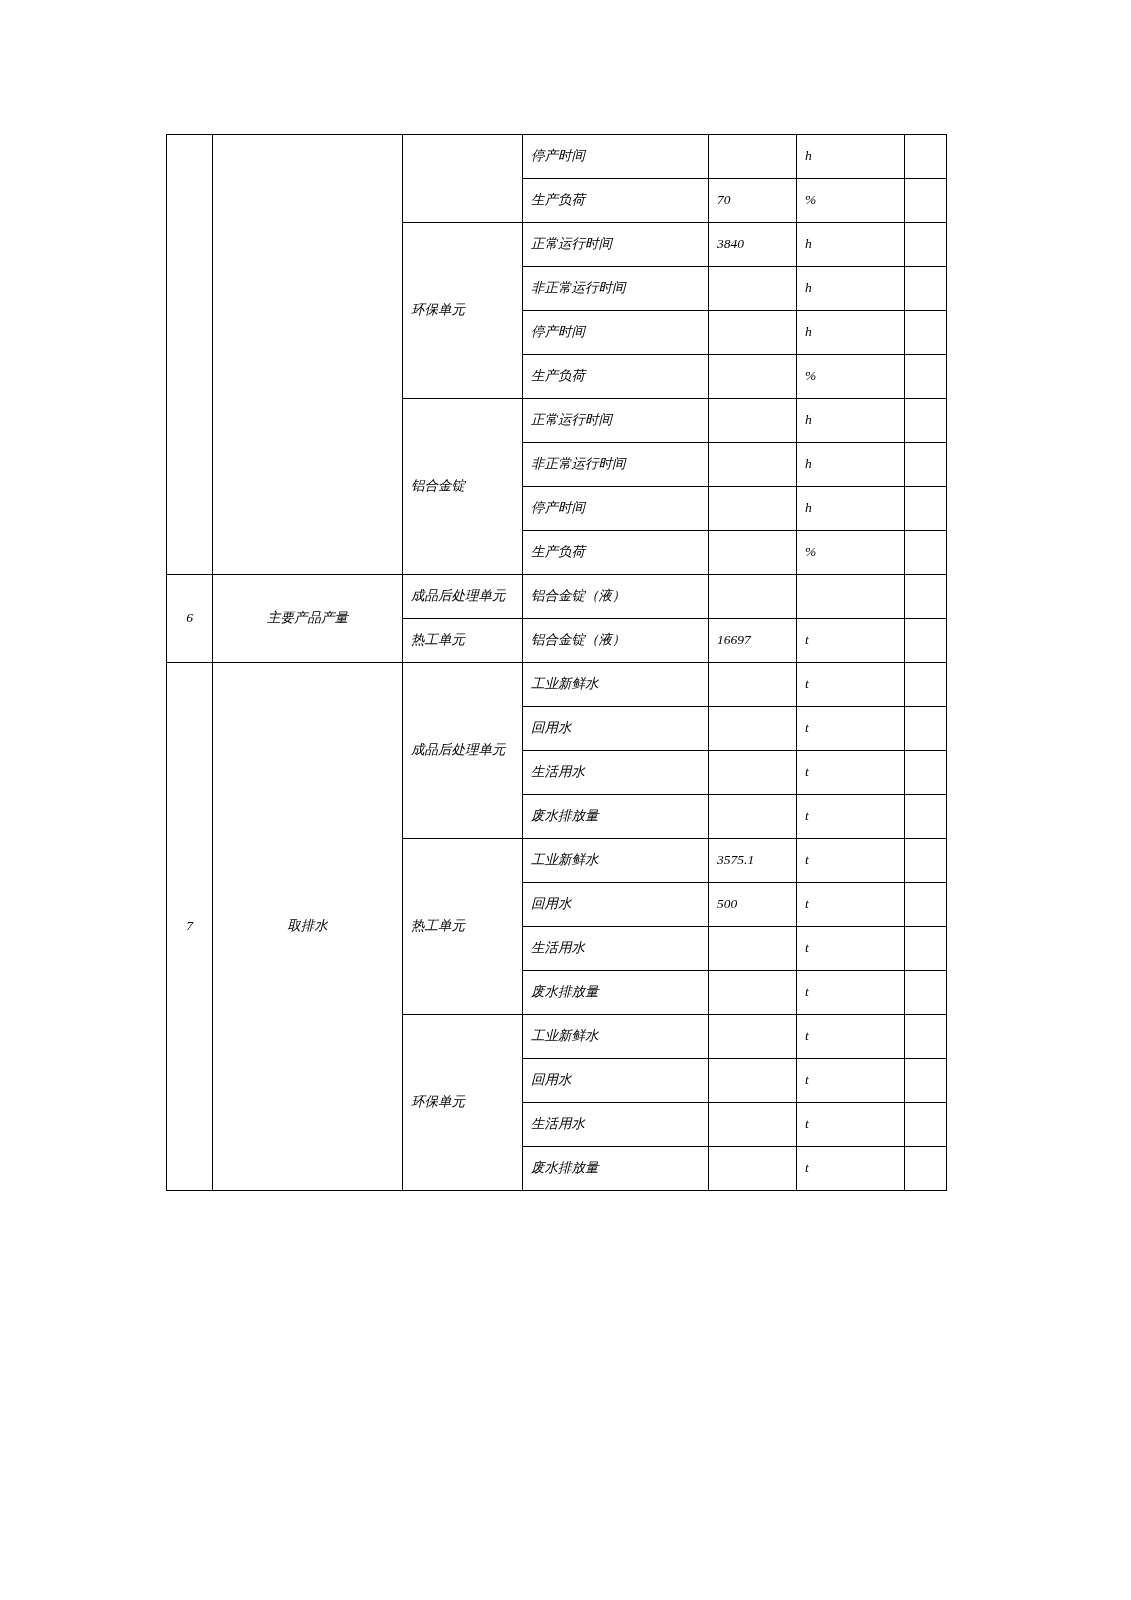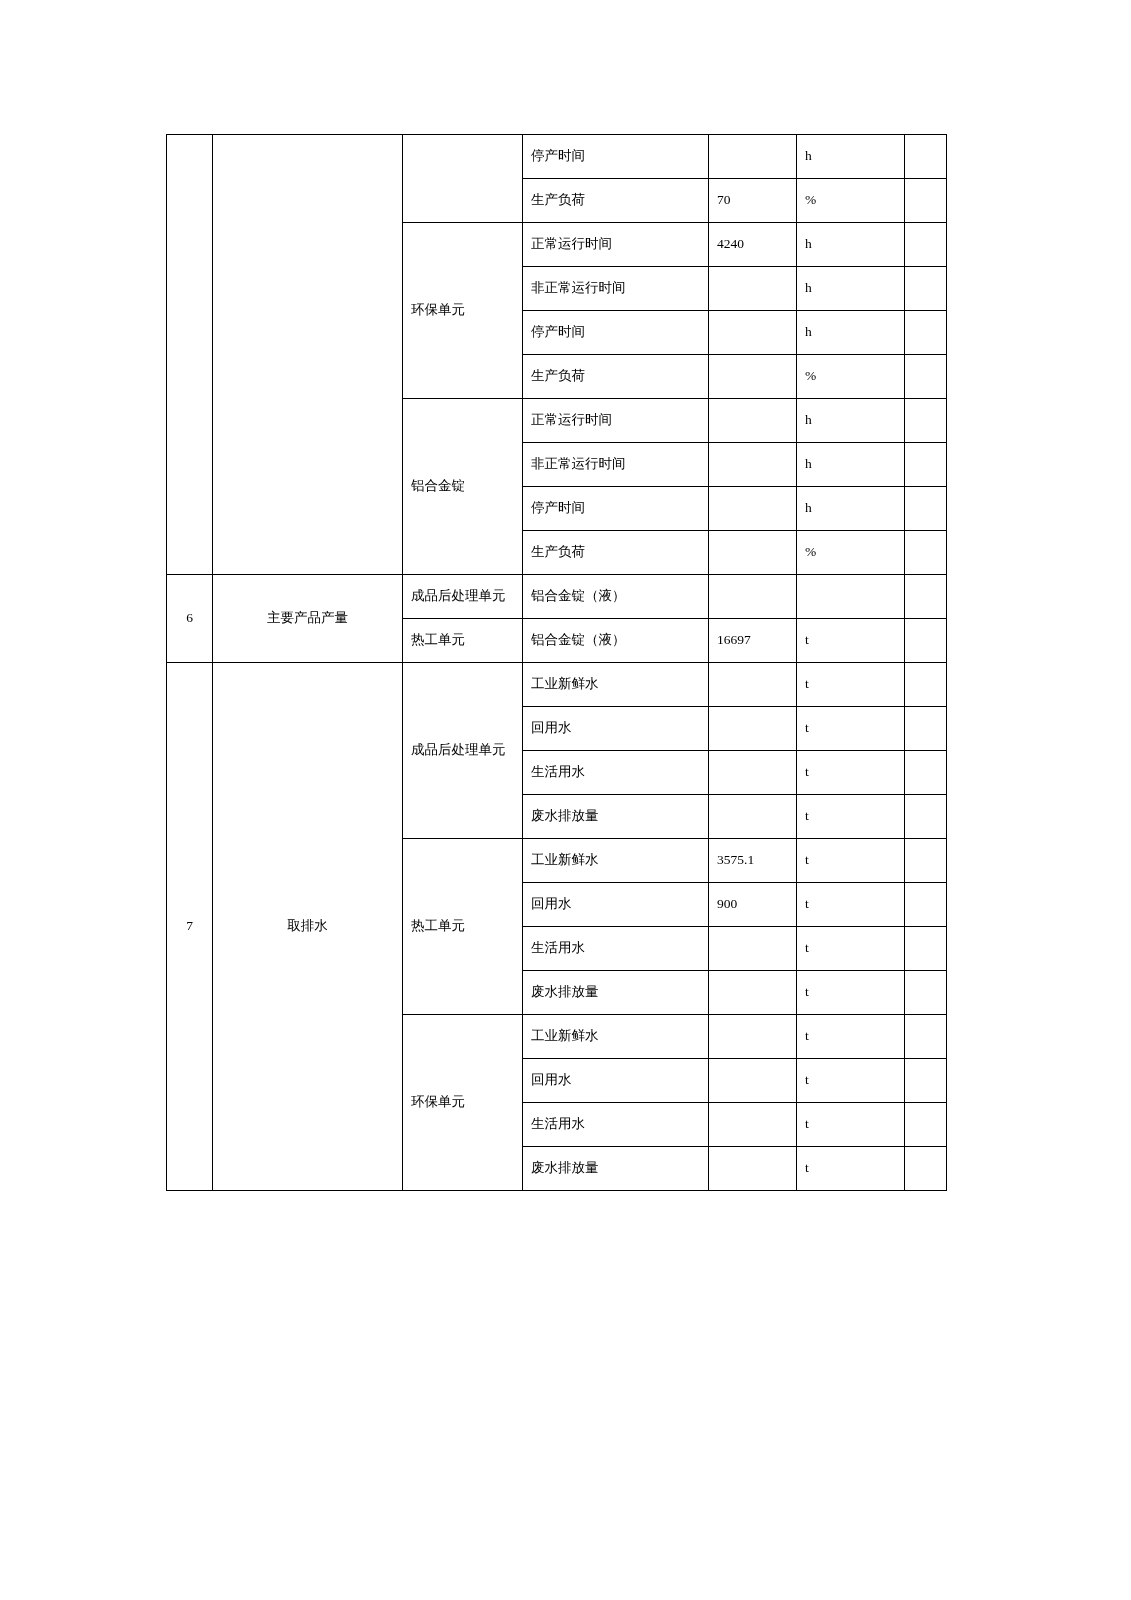--- a/index.html
+++ b/index.html
@@ -14,20 +14,21 @@
     color: #000000;
     position: relative;
   }
   .page {
     position: absolute;
     left: 0;
     top: 0;
     width: 1131px;
     height: 1424px;
     background: #ffffff;
+    font-style: italic;
   }
   .table-wrap {
     position: absolute;
     left: 166px;
     top: 134px;
     width: 780px;
   }
   table.doc-table {
     border-collapse: collapse;
     table-layout: fixed;
@@ -72,21 +73,21 @@
         <tr>
           <td class="c-item">生产负荷</td>
           <td class="c-val">70</td>
           <td class="c-uom">%</td>
           <td class="c-rem"></td>
         </tr>
 
         <tr>
           <td class="c-unit" rowspan="4">环保单元</td>
           <td class="c-item">正常运行时间</td>
-          <td class="c-val">4240</td>
+          <td class="c-val">3840</td>
           <td class="c-uom">h</td>
           <td class="c-rem"></td>
         </tr>
 
         <tr>
           <td class="c-item">非正常运行时间</td>
           <td class="c-val"></td>
           <td class="c-uom">h</td>
           <td class="c-rem"></td>
         </tr>
@@ -186,21 +187,21 @@
         <tr>
           <td class="c-unit" rowspan="4">热工单元</td>
           <td class="c-item">工业新鲜水</td>
           <td class="c-val">3575.1</td>
           <td class="c-uom">t</td>
           <td class="c-rem"></td>
         </tr>
 
         <tr>
           <td class="c-item">回用水</td>
-          <td class="c-val">900</td>
+          <td class="c-val">500</td>
           <td class="c-uom">t</td>
           <td class="c-rem"></td>
         </tr>
 
         <tr>
           <td class="c-item">生活用水</td>
           <td class="c-val"></td>
           <td class="c-uom">t</td>
           <td class="c-rem"></td>
         </tr>

